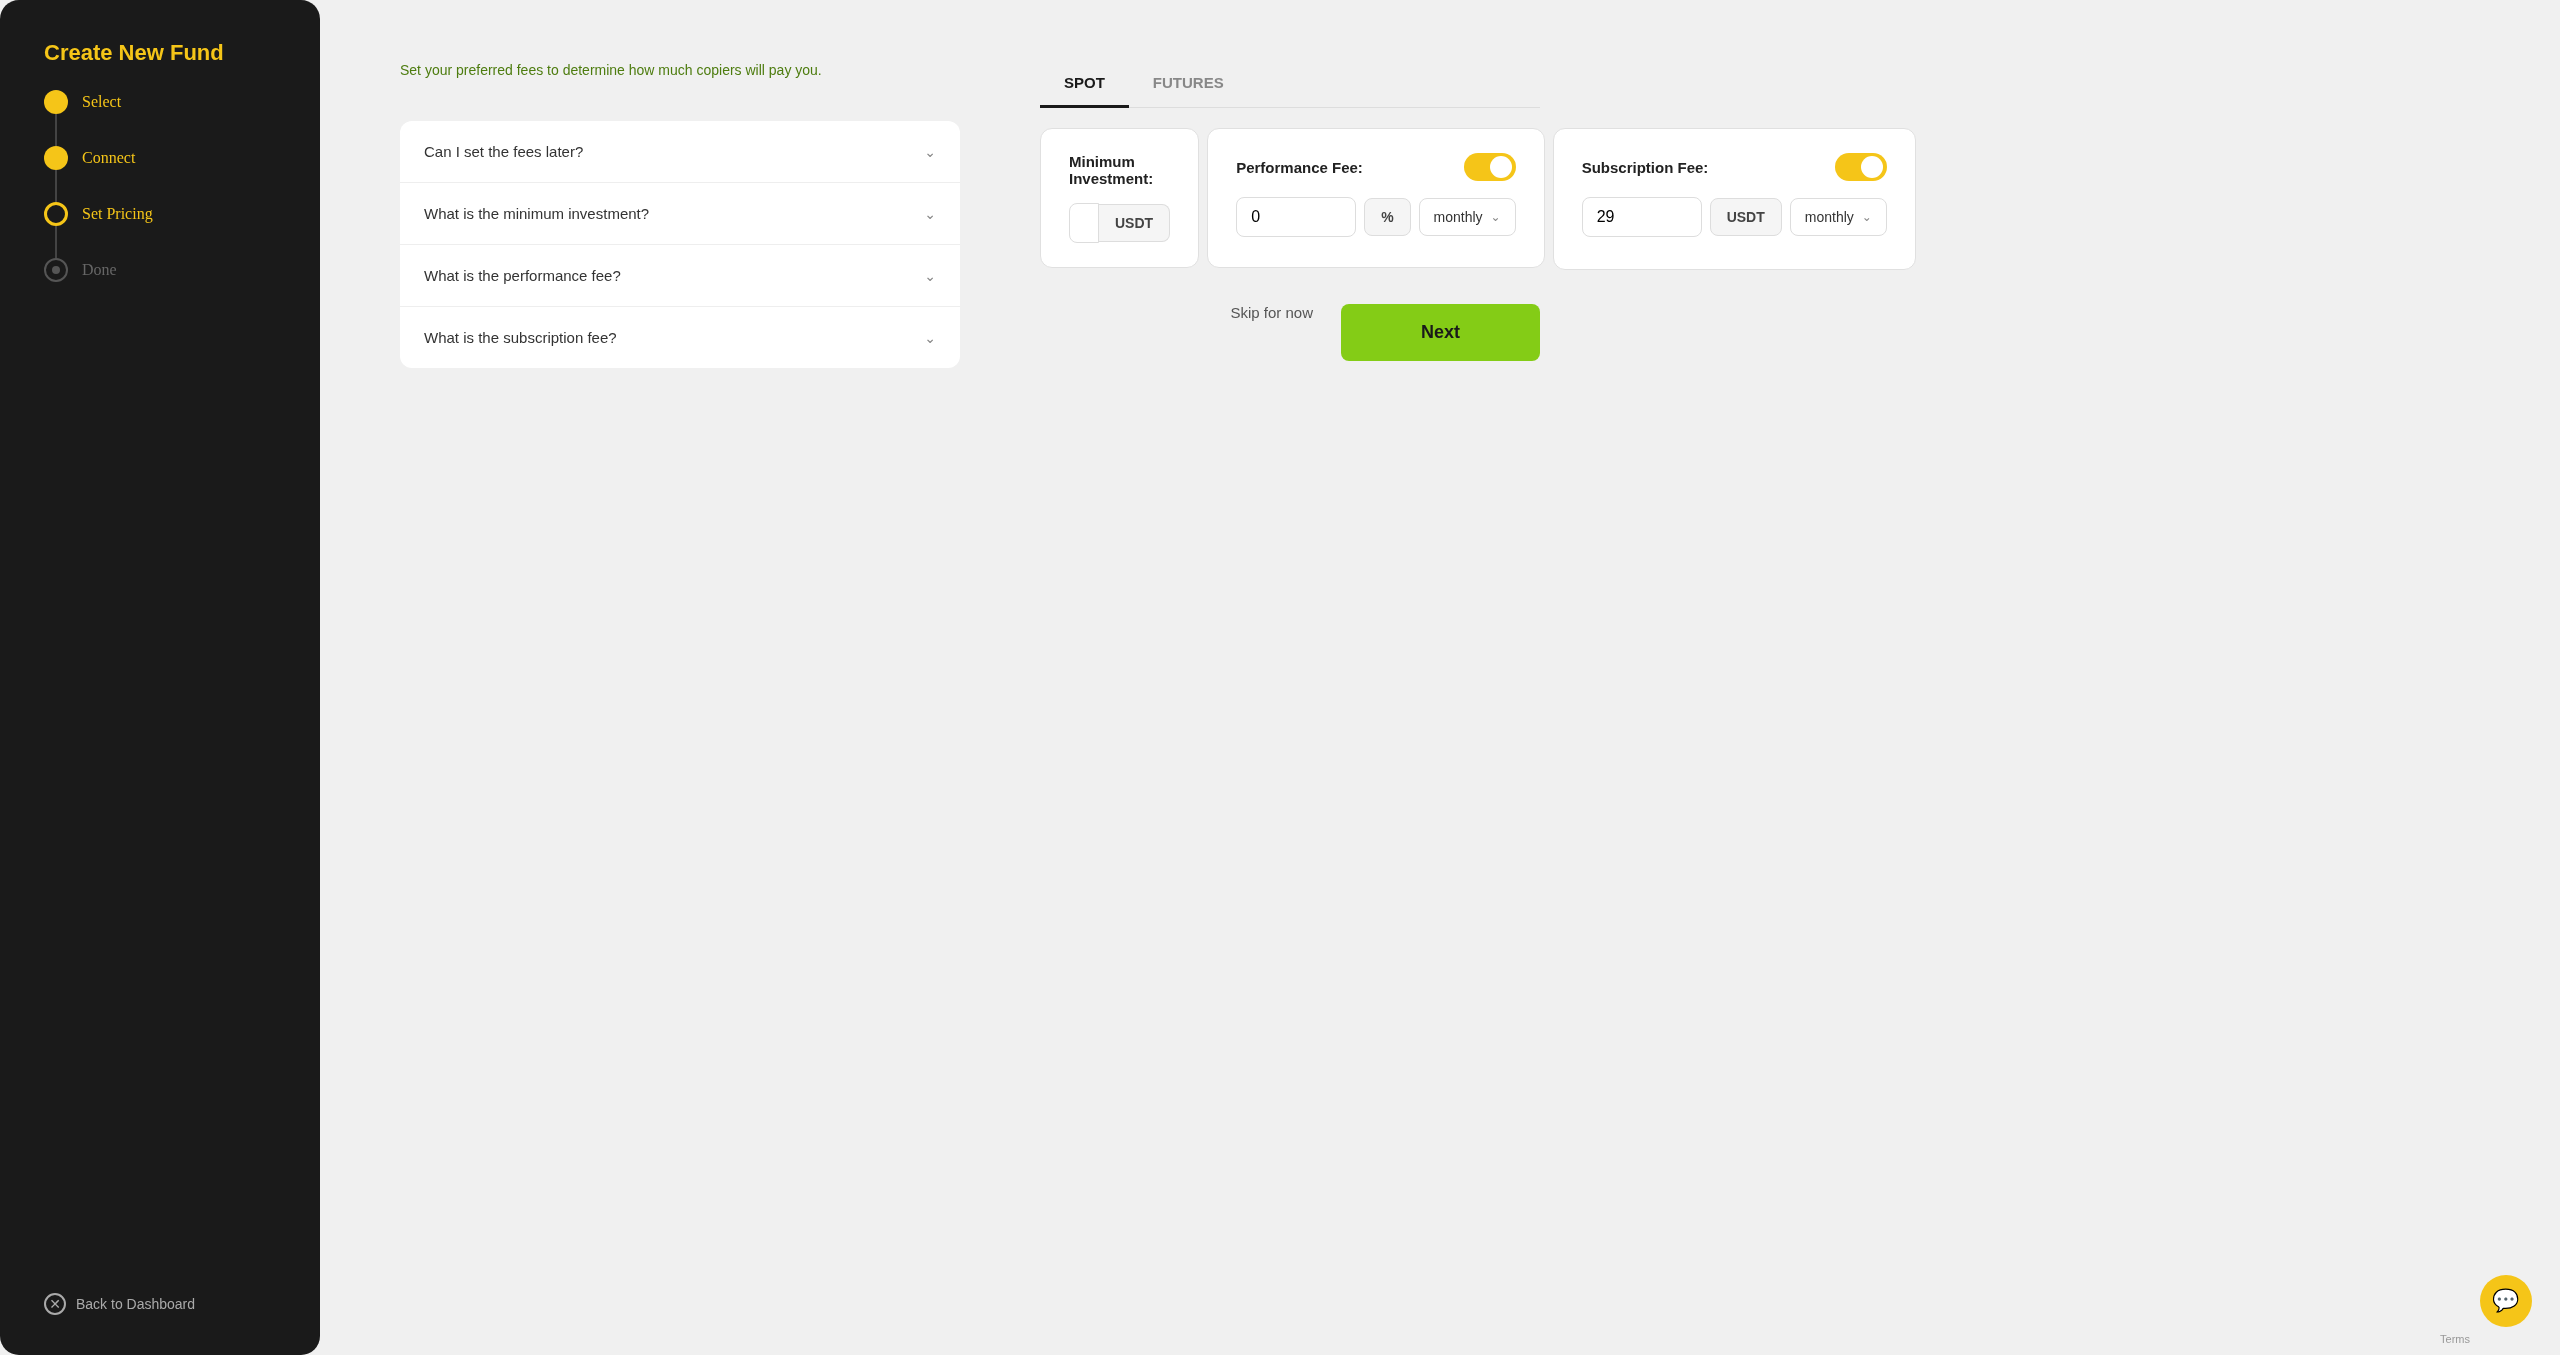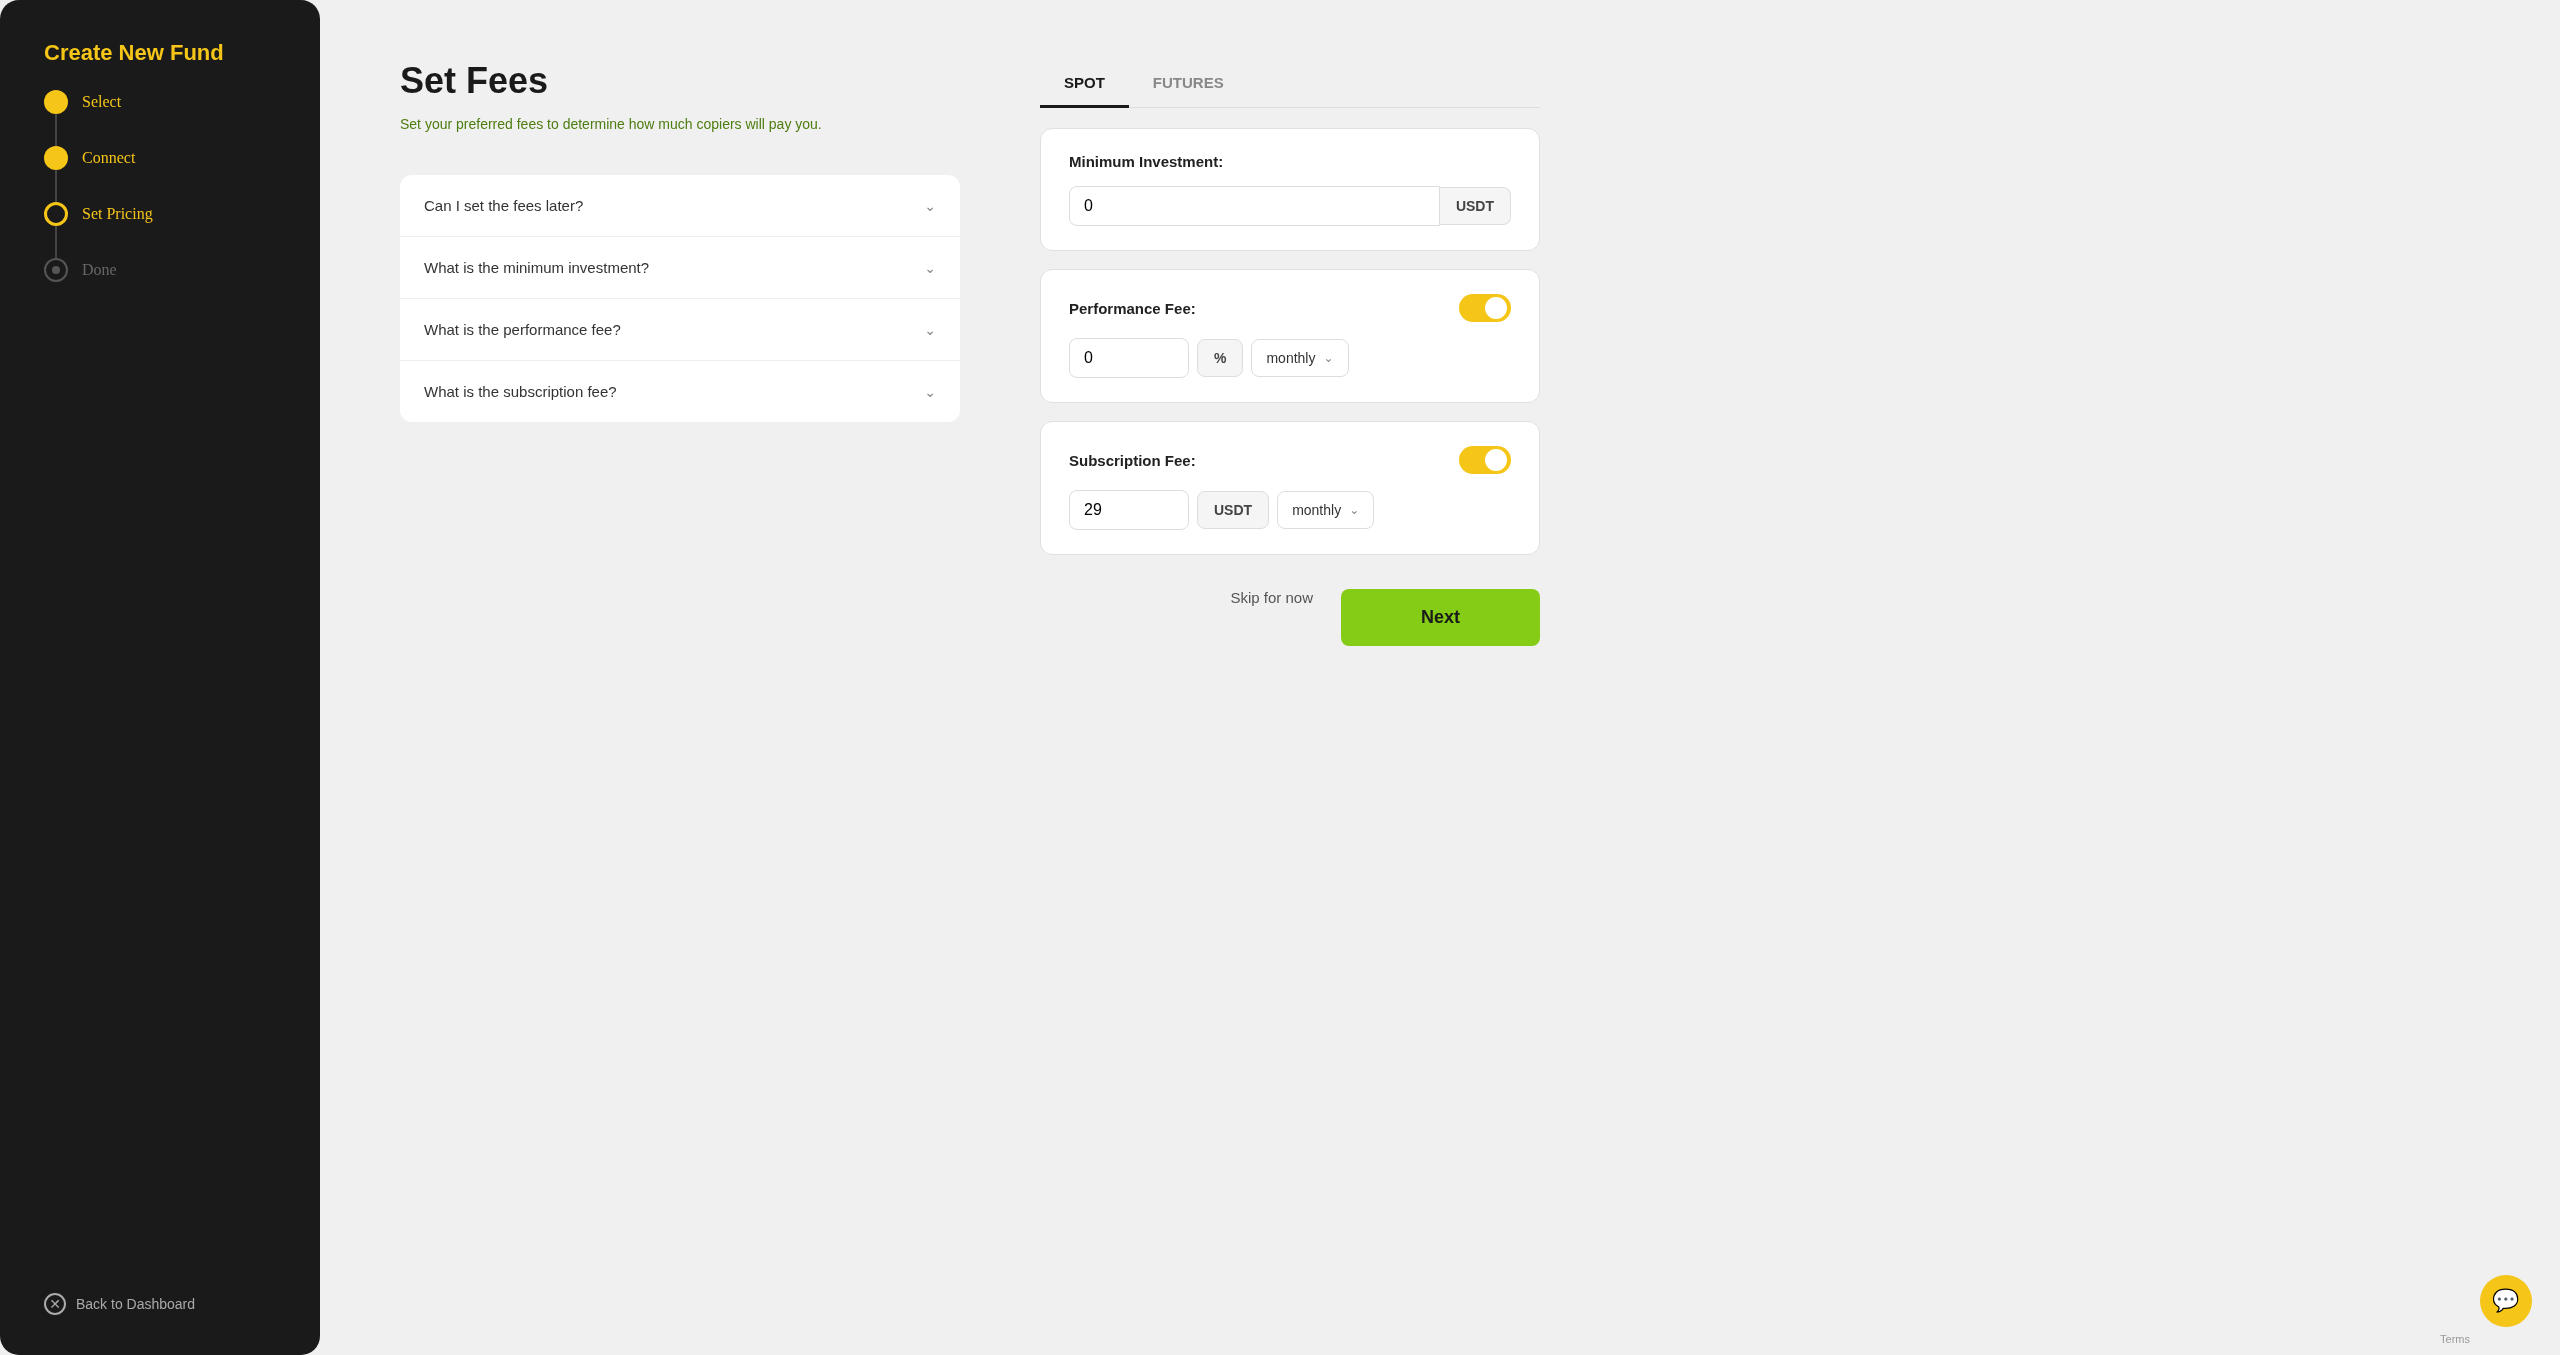--- a/index.html
+++ b/index.html
@@ -178,22 +178,22 @@
       margin-bottom: -1px;
     }
     .tab.active {
       color: #1a1a1a;
       border-bottom: 3px solid #1a1a1a;
     }
 
     
     .fee-sections {
       display: flex;
-      flex-direction: column;
-      gap: 14px;
+      flex-direction: row;
+      gap: 8px;
     }
 
     .fee-section-single {
       background: #fff;
       border: 1px solid #e0e0e0;
       border-radius: 12px;
       padding: 24px 28px;
       margin-bottom: 2px;
     }
 
@@ -389,21 +389,20 @@
 
   <div class="back-to-dashboard">
     <div class="back-icon">✕</div>
     <span>Back to Dashboard</span>
   </div>
 </div>
 
 <div class="main-content">
 
   <div class="left-panel">
-    <h1 class="page-title">Set Fees</h1>
     <p class="page-subtitle">Set your preferred fees to determine how much copiers will pay you.</p>
 
     <div class="faq-container">
       <div class="faq-item">
         <span class="faq-question">Can I set the fees later?</span>
         <span class="faq-chevron">⌄</span>
       </div>
       <div class="faq-item">
         <span class="faq-question">What is the minimum investment?</span>
         <span class="faq-chevron">⌄</span>

